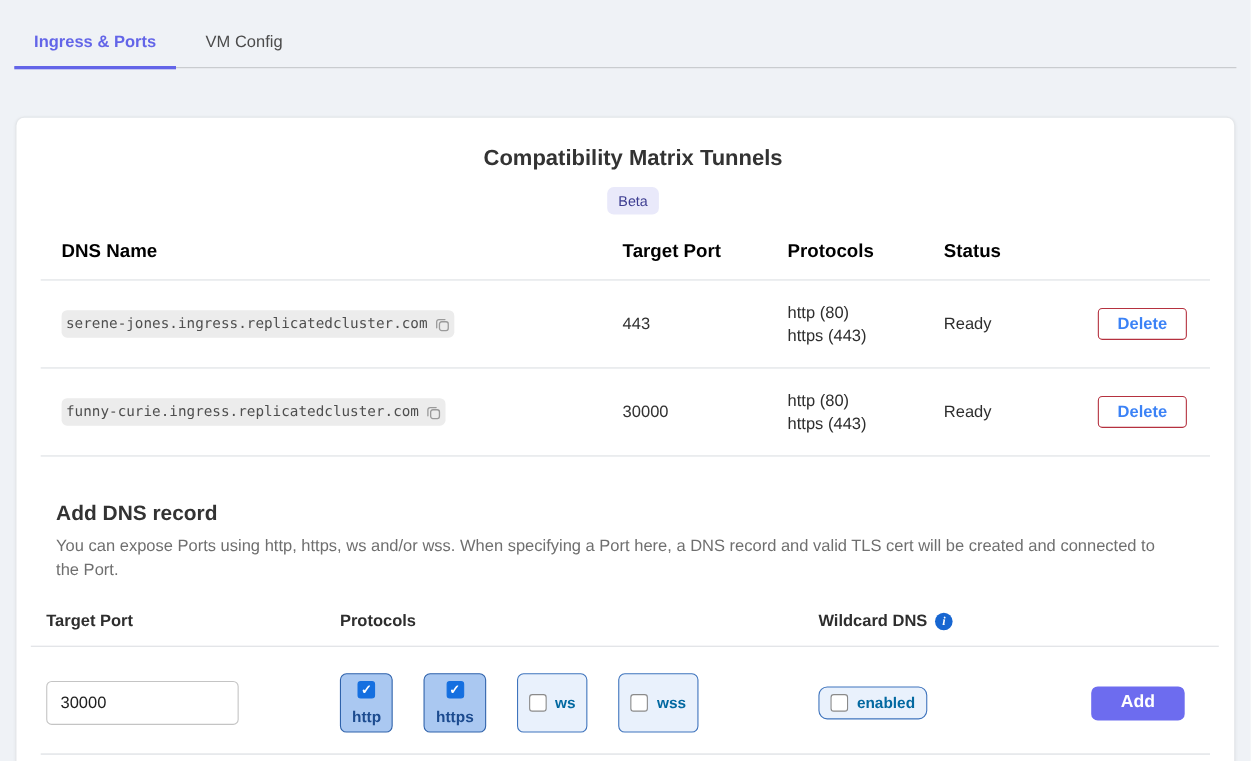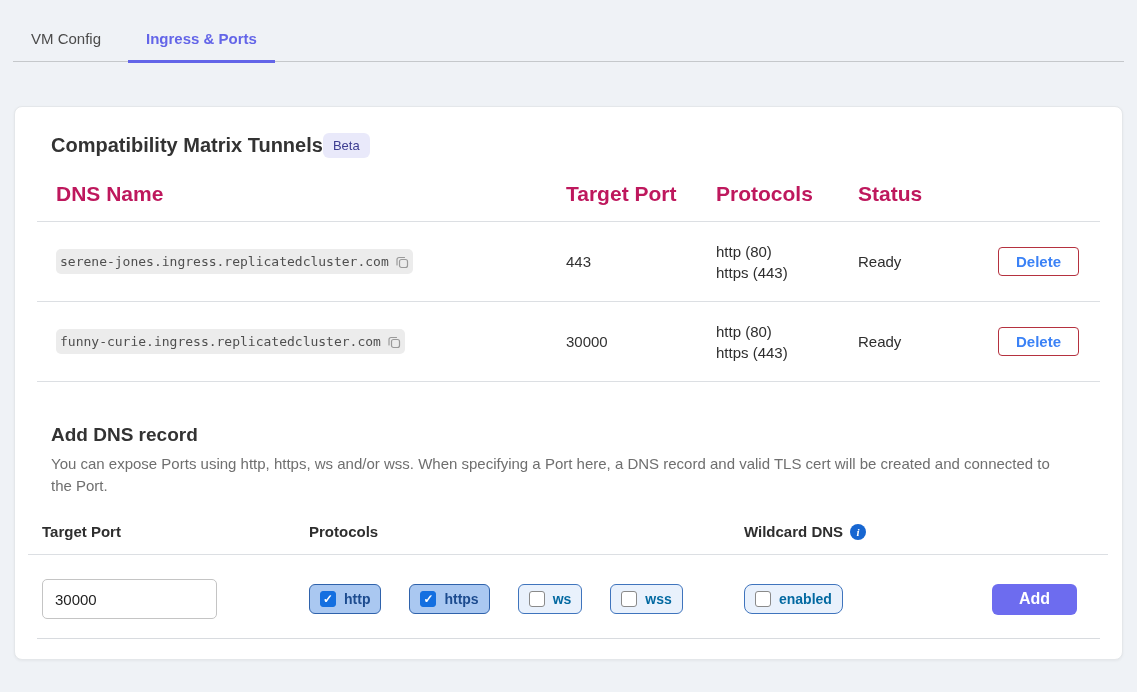--- a/index.html
+++ b/index.html
@@ -35,40 +35,40 @@
 
   
   .card {
     margin: 44px 14px 0;
     background: #ffffff;
     border: 1px solid #e4e7ea;
     border-radius: 8px;
     box-shadow: 0 1px 3px rgba(0,0,0,0.05);
     padding: 26px 22px 20px;
   }
-  .card-title-row { display: flex; align-items: center; padding-left: 14px; }
+  .card-title-row { display: flex; align-items: center; gap: 14px; padding-left: 14px; flex-direction: column; }
   .card-title { font-size: 20px; font-weight: 600; color: #333; }
   .beta-badge {
     background: #e9e9fa;
     color: #3d3d91;
     font-size: 13px;
     padding: 5px 10px;
     border-radius: 6px;
   }
 
   
   .tunnel-table { margin-top: 24px; }
   .t-row {
     display: grid;
     grid-template-columns: 510px 150px 142px 140px 1fr;
     align-items: center;
   }
   .t-row > div { padding-left: 19px; }
   .t-head { border-bottom: 1px solid #dcdfe3; }
-  .t-head > div { font-weight: bold; font-size: 21px; color: #be185d; padding-bottom: 15px; }
+  .t-head > div { font-weight: bold; font-size: 17px; color: #000000; padding-bottom: 15px; }
   .t-body-row { height: 80px; border-bottom: 1px solid #dcdfe3; }
   .dns-pill {
     display: inline-flex;
     align-items: center;
     gap: 6px;
     background: #ececec;
     border-radius: 5px;
     padding: 5px 4px;
     font-family: "DejaVu Sans Mono", monospace;
     font-size: 13px;
@@ -156,20 +156,21 @@
     border: 1.5px solid #8a8a8a;
     border-radius: 3px;
     display: inline-flex;
     align-items: center;
     justify-content: center;
   }
   .check-pill.checked {
     background: #aac8f1;
     border-color: #2f62ab;
     color: #1c4b8f;
+    flex-direction: column;
   }
   .check-pill.checked .cb {
     background: #146fe0;
     border-color: #146fe0;
     color: #ffffff;
     font-size: 12px;
   }
   .check-pill.checked .cb::after { content: "✓"; font-weight: bold; }
   .wildcard-pill { border-radius: 8px; justify-content: flex-end; }
   .add-btn-cell { display: flex; justify-content: flex-end; padding-right: 23px; }
@@ -184,22 +185,22 @@
     padding: 5px 27px;
     height: 31px;
     cursor: pointer;
   }
   .bottom-divider { margin-top: 19px; border: none; border-top: 1px solid #d8dbdf; }
 </style>
 </head>
 <body>
 
 <div class="tabbar">
+  <div class="tab active">Ingress &amp; Ports</div>
   <div class="tab">VM Config</div>
-  <div class="tab active">Ingress &amp; Ports</div>
 </div>
 
 <div class="card">
 
   <div class="card-title-row">
     <div class="card-title">Compatibility Matrix Tunnels</div>
     <div class="beta-badge">Beta</div>
   </div>
 
   <div class="tunnel-table">

